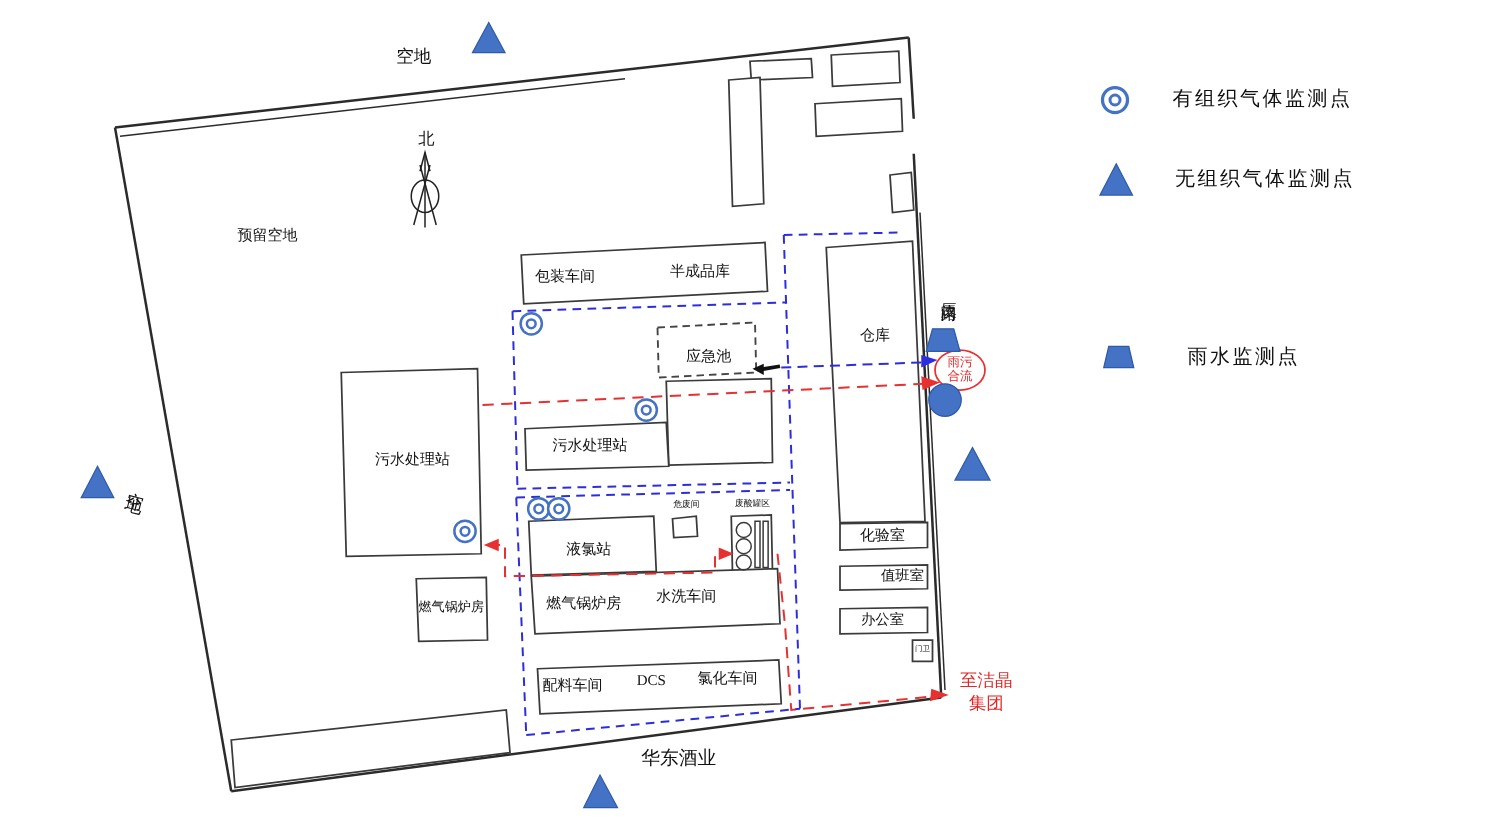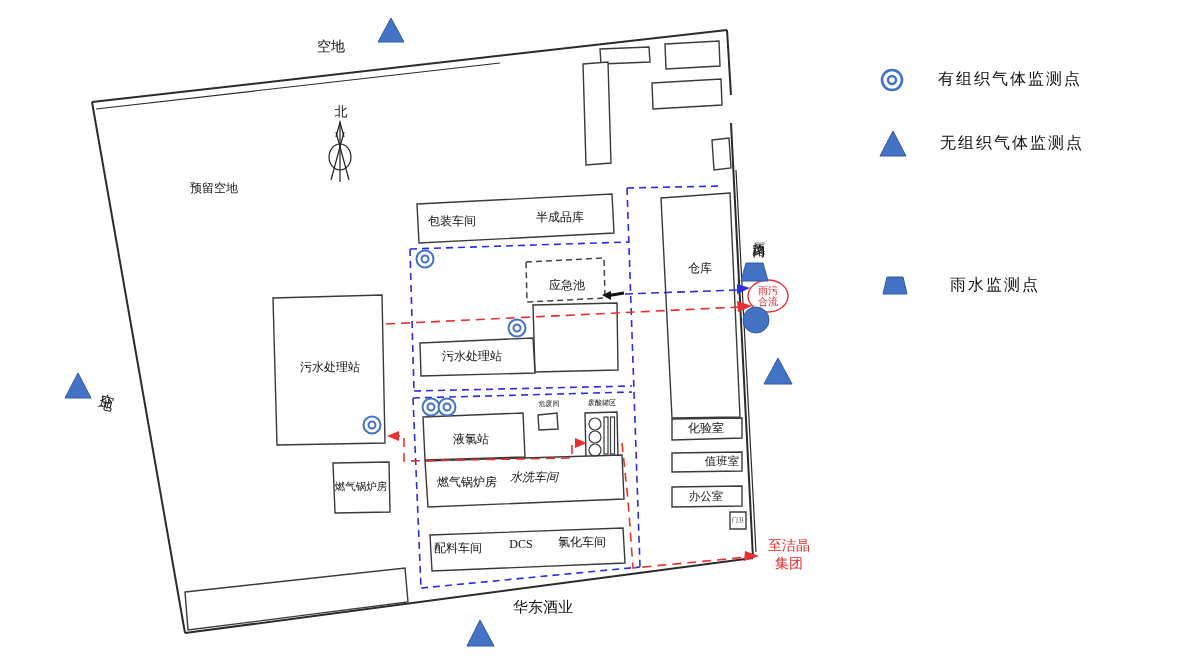--- a/index.html
+++ b/index.html
@@ -154,21 +154,21 @@
   <div class="lbl" style="left:452px;top:222px;">包装车间</div>
   <div class="lbl" style="left:560px;top:218px;">半成品库</div>
   <div class="lbl" style="left:567px;top:286px;">应急池</div>
   <div class="lbl" style="left:472px;top:357px;">污水处理站</div>
   <div class="lbl" style="left:330px;top:368px;">污水处理站</div>
   <div class="lbl" style="left:361px;top:487px;font-size:10.5px;font-family:Liberation Mono, monospace;">燃气锅炉房</div>
   <div class="lbl" style="left:471px;top:440px;">液氯站</div>
   <div class="lbl small" style="left:549px;top:404px;">危废间</div>
   <div class="lbl small" style="left:602px;top:403px;">废酸罐区</div>
   <div class="lbl" style="left:467px;top:483px;">燃气锅炉房</div>
-  <div class="lbl" style="left:534px;top:478px;font-style:italic;">水洗车间</div>
+  <div class="lbl" style="left:549px;top:478px;">水洗车间</div>
   <div class="lbl" style="left:458px;top:549px;">配料车间</div>
   <div class="lbl" style="left:521px;top:545px;">DCS</div>
   <div class="lbl" style="left:582px;top:543px;">氯化车间</div>
   <div class="lbl" style="left:700px;top:269px;">仓库</div>
   <div class="lbl" style="left:706px;top:429px;font-size:12px;">化验室</div>
   <div class="lbl" style="left:706px;top:462px;font-size:11.5px;margin-left:16px;">值班室</div>
   <div class="lbl" style="left:706px;top:497px;font-size:11.5px;">办公室</div>
   <div class="lbl" style="left:738px;top:520px;font-size:6px;">门卫</div>
 
   <div class="lbl red" style="left:768px;top:296px;font-size:10px;line-height:11px;">

